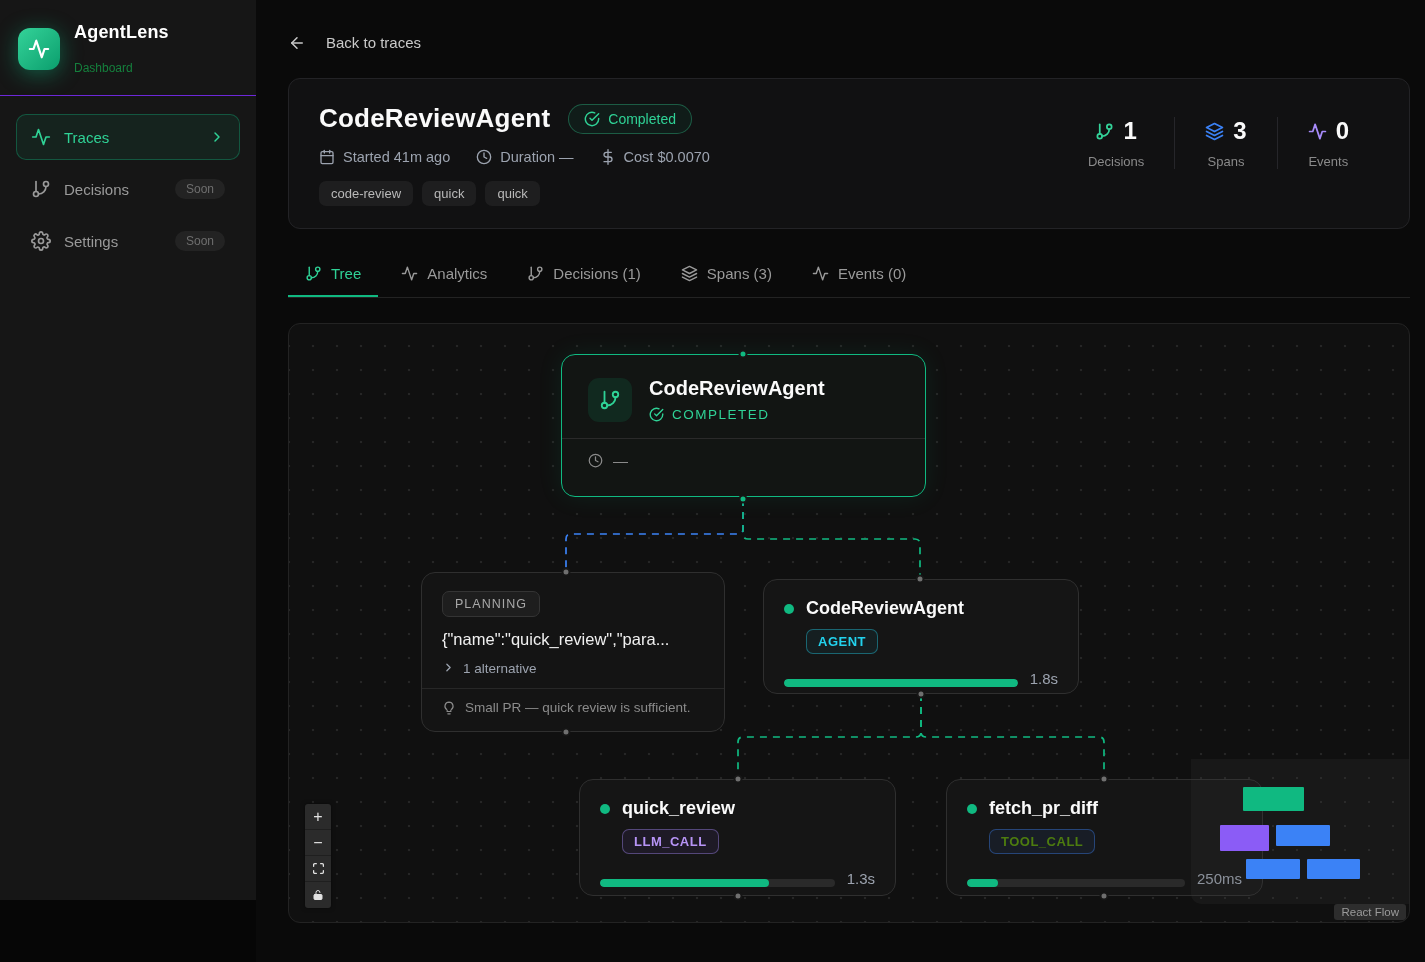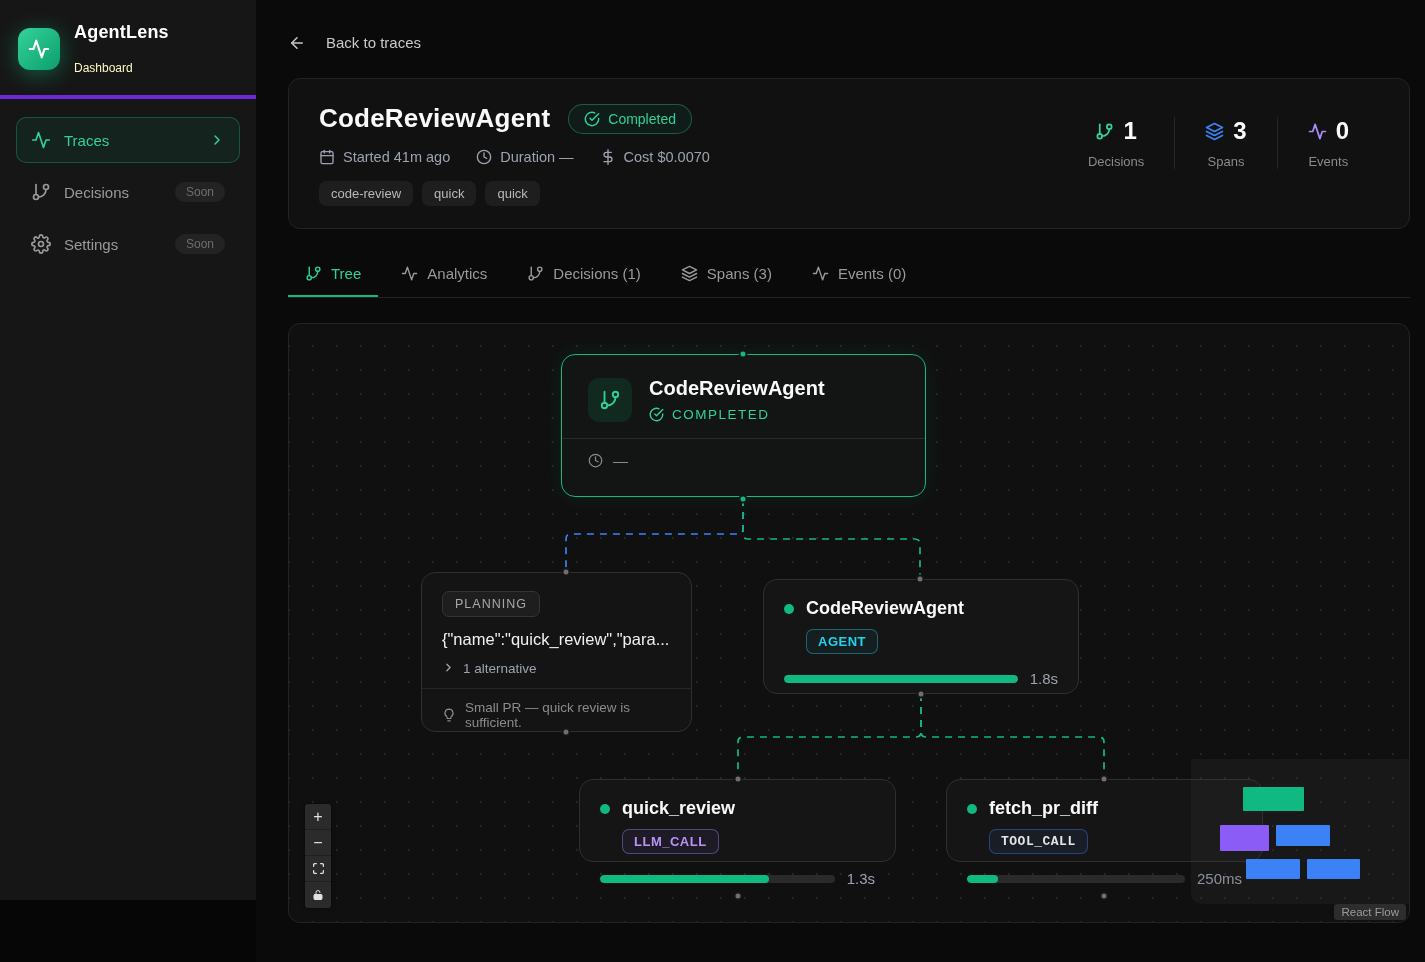--- a/index.html
+++ b/index.html
@@ -2,25 +2,25 @@
 <html><head>
 <meta charset="utf-8">
 <style>
   * { margin:0; padding:0; box-sizing:border-box; }
   html,body { width:1425px; height:962px; background:#060606; overflow:hidden;
     font-family:"Liberation Sans", sans-serif; color:#e8e8e8; }
   .app { display:flex; width:100%; height:100%; align-items:flex-start; }
 
   
   .sidebar { width:256px; height:900px; background:#161616; display:flex; flex-direction:column; flex-shrink:0; }
-  .sidebar-header { display:flex; align-items:center; gap:14px; padding:22px 18px 20px; border-bottom:4px solid #6d28d9; }
+  .sidebar-header { display:flex; align-items:center; gap:14px; padding:22px 18px 20px; border-bottom:1px solid #6d28d9; }
   .logo { width:42px; height:42px; border-radius:12px; background:linear-gradient(135deg,#34d399,#0b9e6d);
     display:flex; align-items:center; justify-content:center; box-shadow:0 4px 22px rgba(16,185,129,.45); }
   .app-name { font-size:18px; font-weight:bold; color:#fff; letter-spacing:.2px; }
-  .app-sub { font-size:12px; color:#fef9c3; margin-top:18px; }
+  .app-sub { font-size:12px; color:#15803d; margin-top:18px; }
   .nav { padding:18px 16px; display:flex; flex-direction:column; gap:6px; }
   .nav-item { display:flex; align-items:center; gap:13px; padding:12px 14px; border-radius:10px;
     color:#9a9a9a; font-size:15px; border:1px solid transparent; cursor:pointer; }
   .nav-item.active { background:rgba(16,185,129,.08); border-color:rgba(16,185,129,.35); color:#2fd296; }
   .nav-item .spacer { margin-left:auto; }
   .soon-badge { margin-left:auto; background:#232323; color:#6e6e6e; font-size:12px; padding:3px 11px; border-radius:999px; }
   .sidebar-footer { margin-top:auto; padding:16px; border-top:1px solid #232323; }
   .version-box { border:1px solid #2c2c2c; border-radius:10px; padding:12px 14px; color:#8a8a8a; font-size:13px; background:#181818; }
 
   
@@ -62,43 +62,43 @@
   
   .node-root { left:272px; top:30px; width:365px; height:143px; border-color:#10b981; background:#121513;
     box-shadow:0 0 24px rgba(16,185,129,.10); }
   .root-head { display:flex; align-items:center; gap:17px; padding:22px 26px 0; }
   .root-icon { width:44px; height:44px; border-radius:11px; background:#11291f; display:flex; align-items:center; justify-content:center; }
   .root-title { font-size:20px; font-weight:bold; color:#fafafa; }
   .root-status { display:flex; align-items:center; gap:8px; color:#2fd296; font-size:13.5px; letter-spacing:1.5px; margin-top:7px; }
   .root-foot { margin-top:16px; border-top:1px solid #2a2a2a; padding:13px 26px; display:flex; align-items:center; gap:10px; color:#8a8a8a; font-size:15px; }
 
   
-  .node-decision { left:132px; top:248px; width:271px; height:160px; background:#141414; }
+  .node-decision { left:132px; top:248px; width:304px; height:160px; background:#141414; }
   .decision-inner { padding:18px 20px 0; }
   .decision-badge { display:inline-block; background:#1e1e1e; border:1px solid #343434; color:#a8a8a8;
     font-size:12.5px; letter-spacing:1px; padding:5px 12px; border-radius:7px; }
   .decision-action { margin-top:13px; color:#f0f0f0; font-size:16.5px; font-weight:500; white-space:nowrap; }
   .decision-alt { display:flex; align-items:flex-start; gap:8px; margin-top:12px; color:#9ca3af; font-size:13.5px; cursor:pointer; }
   .decision-hint { margin-top:12px; border-top:1px solid #272727; padding:11px 20px; display:flex; align-items:center; gap:9px;
     color:#8b8b8b; font-size:13.5px; }
 
   
-  .node-span { width:317px; height:83px; padding:18px 20px; }
+  .node-span { width:317px; height:117px; padding:18px 20px; }
   .node-agent { left:474px; top:255px; width:316px; height:115px; }
   .node-llm   { left:290px; top:455px; }
   .node-tool  { left:657px; top:455px; }
   .span-title-row { display:flex; align-items:center; gap:12px; }
   .dot { width:10px; height:10px; border-radius:50%; background:#10b981; flex-shrink:0; }
   .span-title { font-size:18px; font-weight:bold; color:#fafafa; }
   .type-badge { display:inline-block; margin:10px 0 0 22px; font-size:13px; font-weight:bold; letter-spacing:.5px;
     padding:4px 11px; border-radius:7px; border:1px solid; }
   .type-agent { color:#22d3ee; border-color:rgba(34,211,238,.4); background:rgba(34,211,238,.06); }
   .type-llm   { color:#b794f6; border-color:rgba(167,139,250,.4); background:rgba(139,92,246,.08); }
-  .type-tool  { color:#e5e5e5; border-color:rgba(59,130,246,.4); background:rgba(59,130,246,.08);font-family:Liberation Mono, monospace; }
-  .bar-row { display:flex; align-items:center; gap:12px; margin-top:16px; }
+  .type-tool  { color:#4d7c0f; border-color:rgba(59,130,246,.4); background:rgba(59,130,246,.08); }
+  .bar-row { display:flex; align-items:flex-end; gap:12px; margin-top:16px; }
   .bar-track { flex:1; height:8px; border-radius:4px; background:#2a2a2a; overflow:hidden; }
   .bar-fill { height:100%; border-radius:4px; background:#10b981; }
   .duration { font-size:15px; color:#9ca3af; flex-shrink:0; }
 
   
   .controls { position:absolute; left:16px; top:480px; width:26px; background:#2b2b2b; border-radius:3px;
     box-shadow:0 0 4px rgba(0,0,0,.5); display:flex; flex-direction:column; }
   .ctrl-btn { width:26px; height:26px; display:flex; align-items:center; justify-content:center; color:#e2e2e2;
     font-size:16px; cursor:pointer; border-bottom:1px solid #1f1f1f; }
   .ctrl-btn:last-child { border-bottom:none; }

